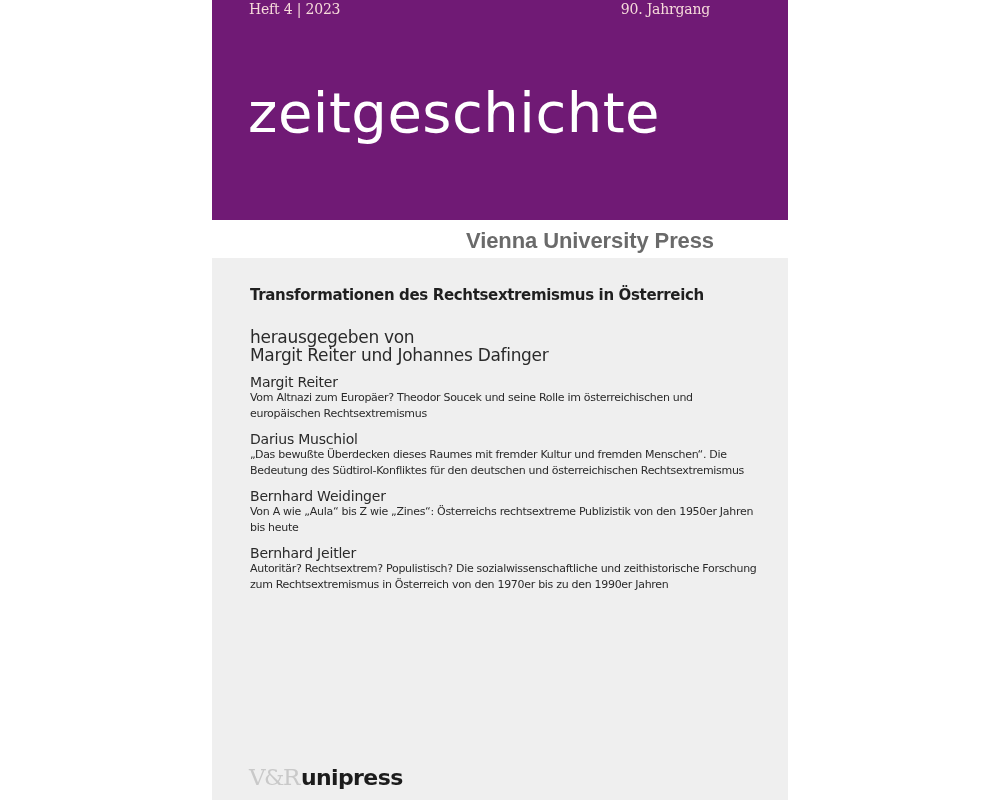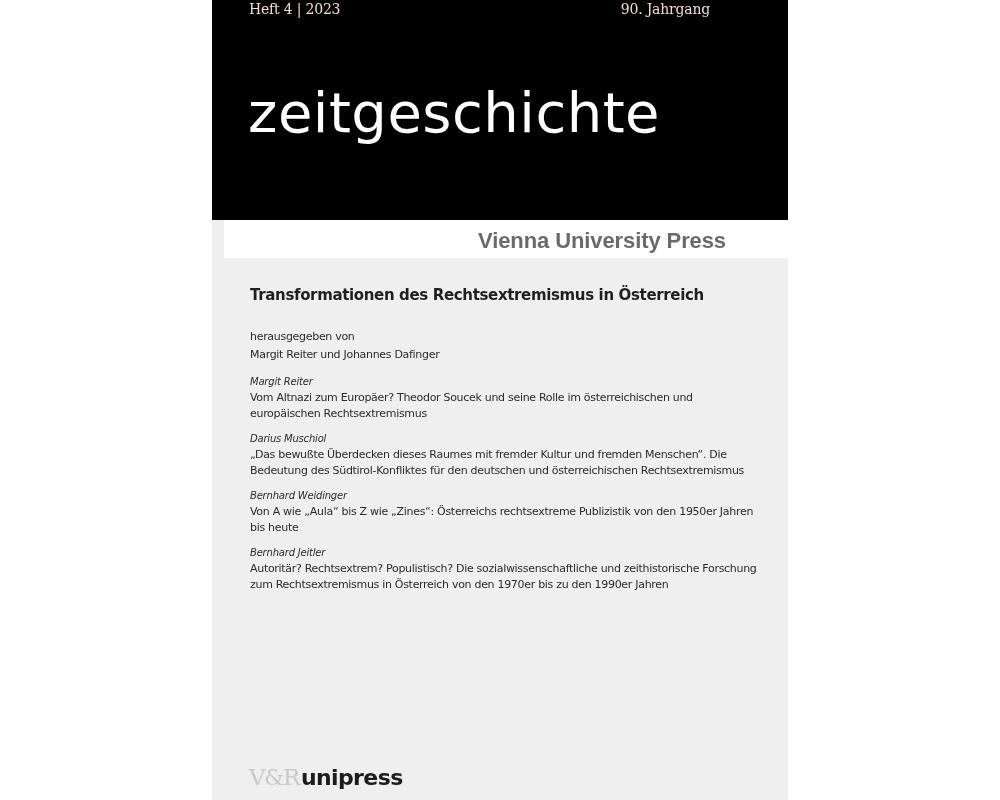--- a/index.html
+++ b/index.html
@@ -6,54 +6,54 @@
     body {
       width: 1000px; height: 800px; background: #ffffff; position: relative; overflow: hidden;
       font-family: "DejaVu Sans", sans-serif;
     }
     .cover {
       position: absolute; left: 212px; top: 0; width: 576px; height: 800px;
       background: #efefef;
     }
     .red-band {
       position: absolute; left: 0; top: 0; width: 576px; height: 220px;
-      background: #000000;
+      background: #701a75;
     }
     .issue {
       position: absolute; left: 37px; top: 1px; color: #f6dada;
       font-family: "DejaVu Serif", serif; font-size: 14px; letter-spacing: -0.2px;
     }
     .volume {
       position: absolute; right: 78px; top: 1px; color: #f6dada;
       font-family: "DejaVu Serif", serif; font-size: 14px; letter-spacing: -0.2px;
     }
     .journal-title {
       position: absolute; left: 36px; top: 78px; color: #ffffff;
       font-family: "DejaVu Sans", sans-serif; font-size: 56px; font-weight: normal;
       letter-spacing: 0.5px; line-height: 70px; text-align: center;
     }
     .white-band {
-      position: absolute; left: 12px; top: 220px; width: 576px; height: 38px; background: #ffffff;
+      position: absolute; left: 0; top: 220px; width: 576px; height: 38px; background: #ffffff;
     }
     .publisher {
       position: absolute; right: 74px; top: 8px; color: #6a6a6a;
       font-family: "Liberation Sans", sans-serif; font-weight: bold; font-size: 22px;
       letter-spacing: -0.1px;
     }
     .body {
       position: absolute; left: 38px; top: 282px; width: 510px; color: #2a2a2a;
       font-family: "DejaVu Sans", sans-serif;
     }
     .issue-title {
       font-size: 15px; font-weight: bold; color: #1f1f1f; letter-spacing: -0.35px;
       margin: 0 0 20px 0; line-height: 26px;
     }
-    .editors { font-size: 11px; line-height: 18px; letter-spacing: -0.3px; margin-bottom: 10px; }
+    .editors { font-size: 17px; line-height: 18px; letter-spacing: -0.3px; margin-bottom: 10px; }
     .article { margin-bottom: 9px; }
-    .author { font-size: 10px; line-height: 16px; letter-spacing: -0.2px; font-style: italic; }
+    .author { font-size: 14px; line-height: 16px; letter-spacing: -0.2px; }
     .article-title { font-size: 11px; line-height: 16px; letter-spacing: -0.3px; }
     .footer-logo {
       position: absolute; left: 37px; top: 764px; font-family: "DejaVu Sans", sans-serif;
     }
     .vr { color: #c9c9c9; font-size: 23px; letter-spacing: -1.5px; font-family: "DejaVu Serif", serif; }
     .unipress { color: #1c1c1c; font-size: 22px; font-weight: bold; letter-spacing: -0.6px; margin-left: 2px; }
   </style>
 </head>
 <body>
 

